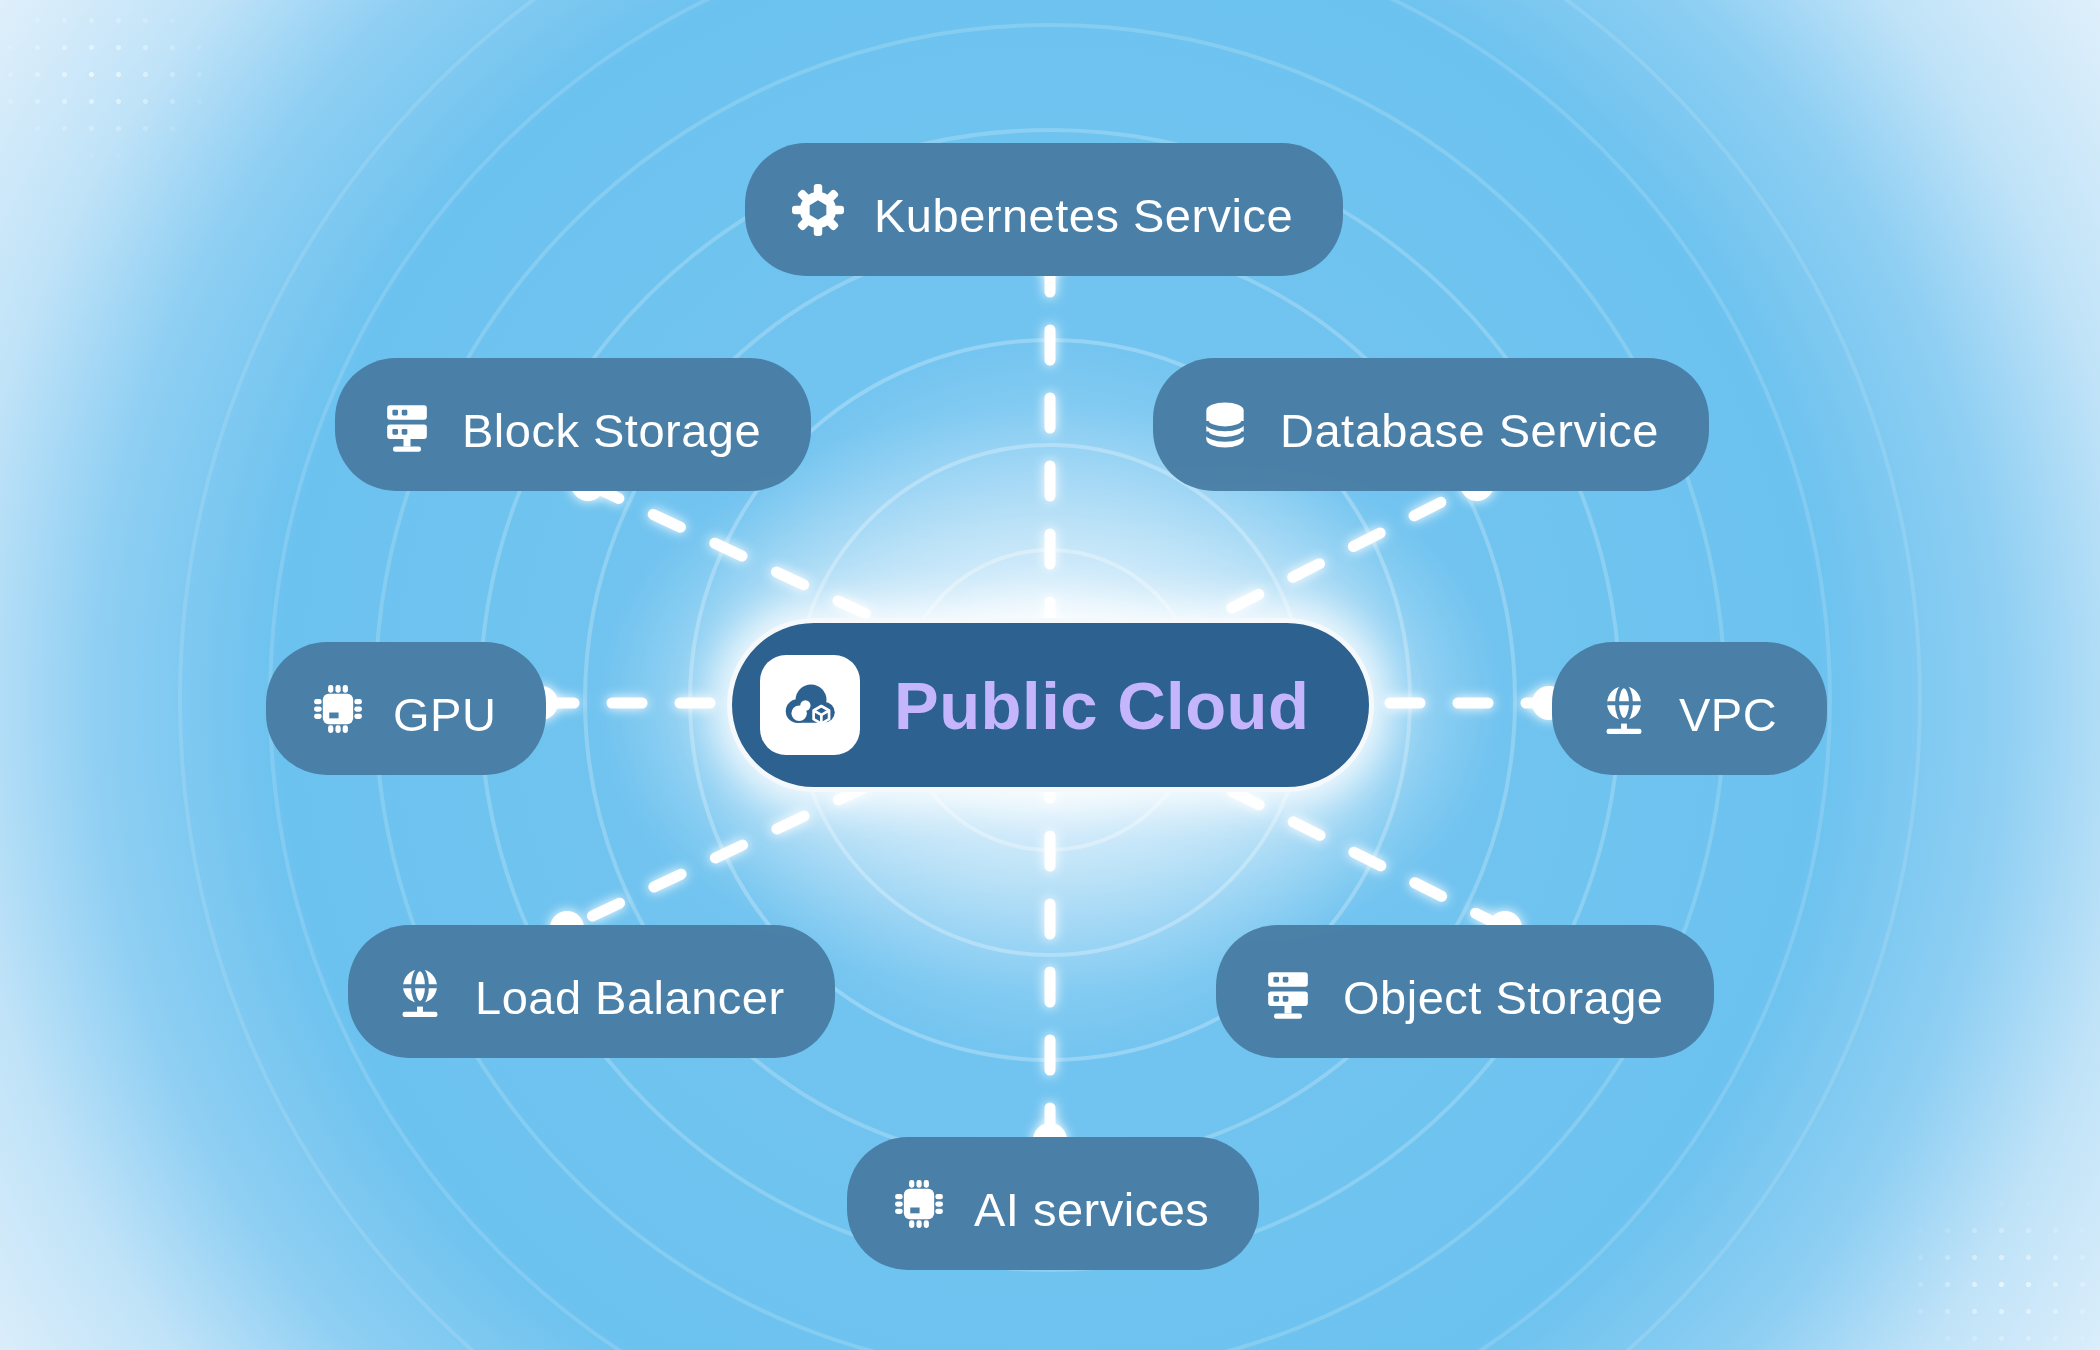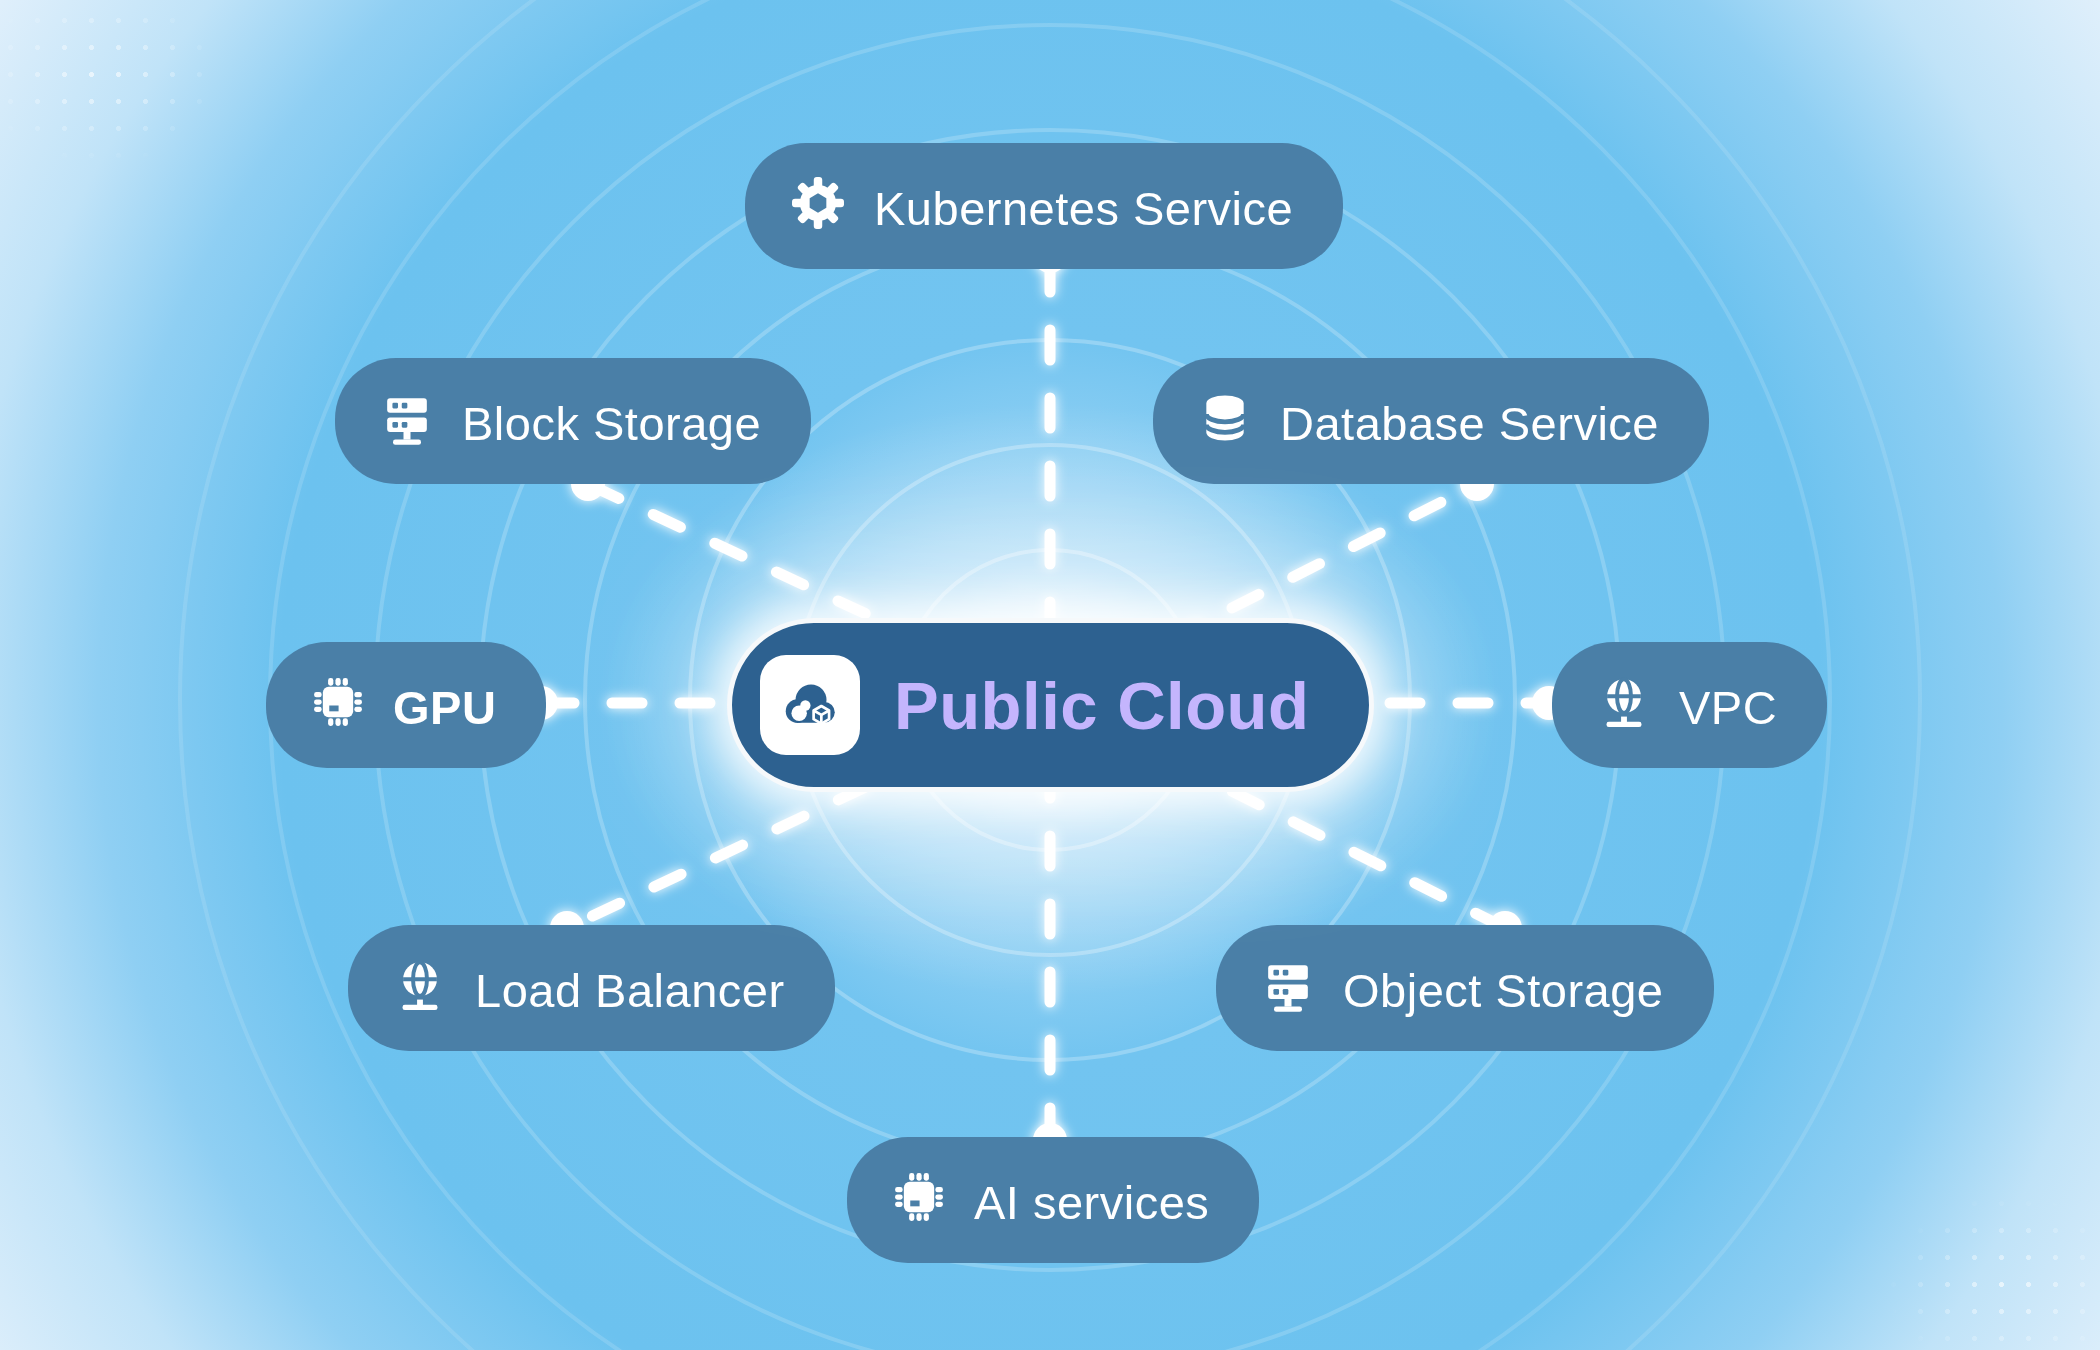--- a/index.html
+++ b/index.html
@@ -25,28 +25,28 @@
     pointer-events:none;
   }
   .corner-dots.tl{left:-30px;top:-20px;}
   .corner-dots.br{right:-40px;bottom:-30px;}
   svg.overlay{position:absolute;left:0;top:0;z-index:1;}
 
   
   .pill{
     position:absolute;z-index:2;display:inline-flex;align-items:center;
     height:122px;border-radius:61px;background:#4a7fa7;color:#fff;
-    padding:4px 50px 0 44px;gap:27px;white-space:nowrap;
+    padding:11px 50px 0 44px;gap:27px;white-space:nowrap;
     font-size:47px;font-weight:400;letter-spacing:.5px;
   }
   .pill .ic{flex:0 0 auto;display:block;}
   .n-kubernetes{left:745px;top:143px;}
   .n-block-storage{left:335px;top:358px;}
   .n-database{left:1153px;top:358px;text-align:center;}
-  .n-gpu{left:266px;top:642px;font-weight:bold;}
+  .n-gpu{left:266px;top:642px;}
   .n-vpc{left:1552px;top:642px;}
   .n-load-balancer{left:348px;top:925px;}
   .n-object-storage{left:1216px;top:925px;}
   .n-ai{left:847px;top:1137px;align-items:center;}
 
   
   .hub{
     position:absolute;z-index:3;left:727px;top:618px;height:164px;
     display:inline-flex;align-items:center;white-space:nowrap;
     background:#2d6190;border:5px solid rgba(255,255,255,.96);border-radius:87px;

